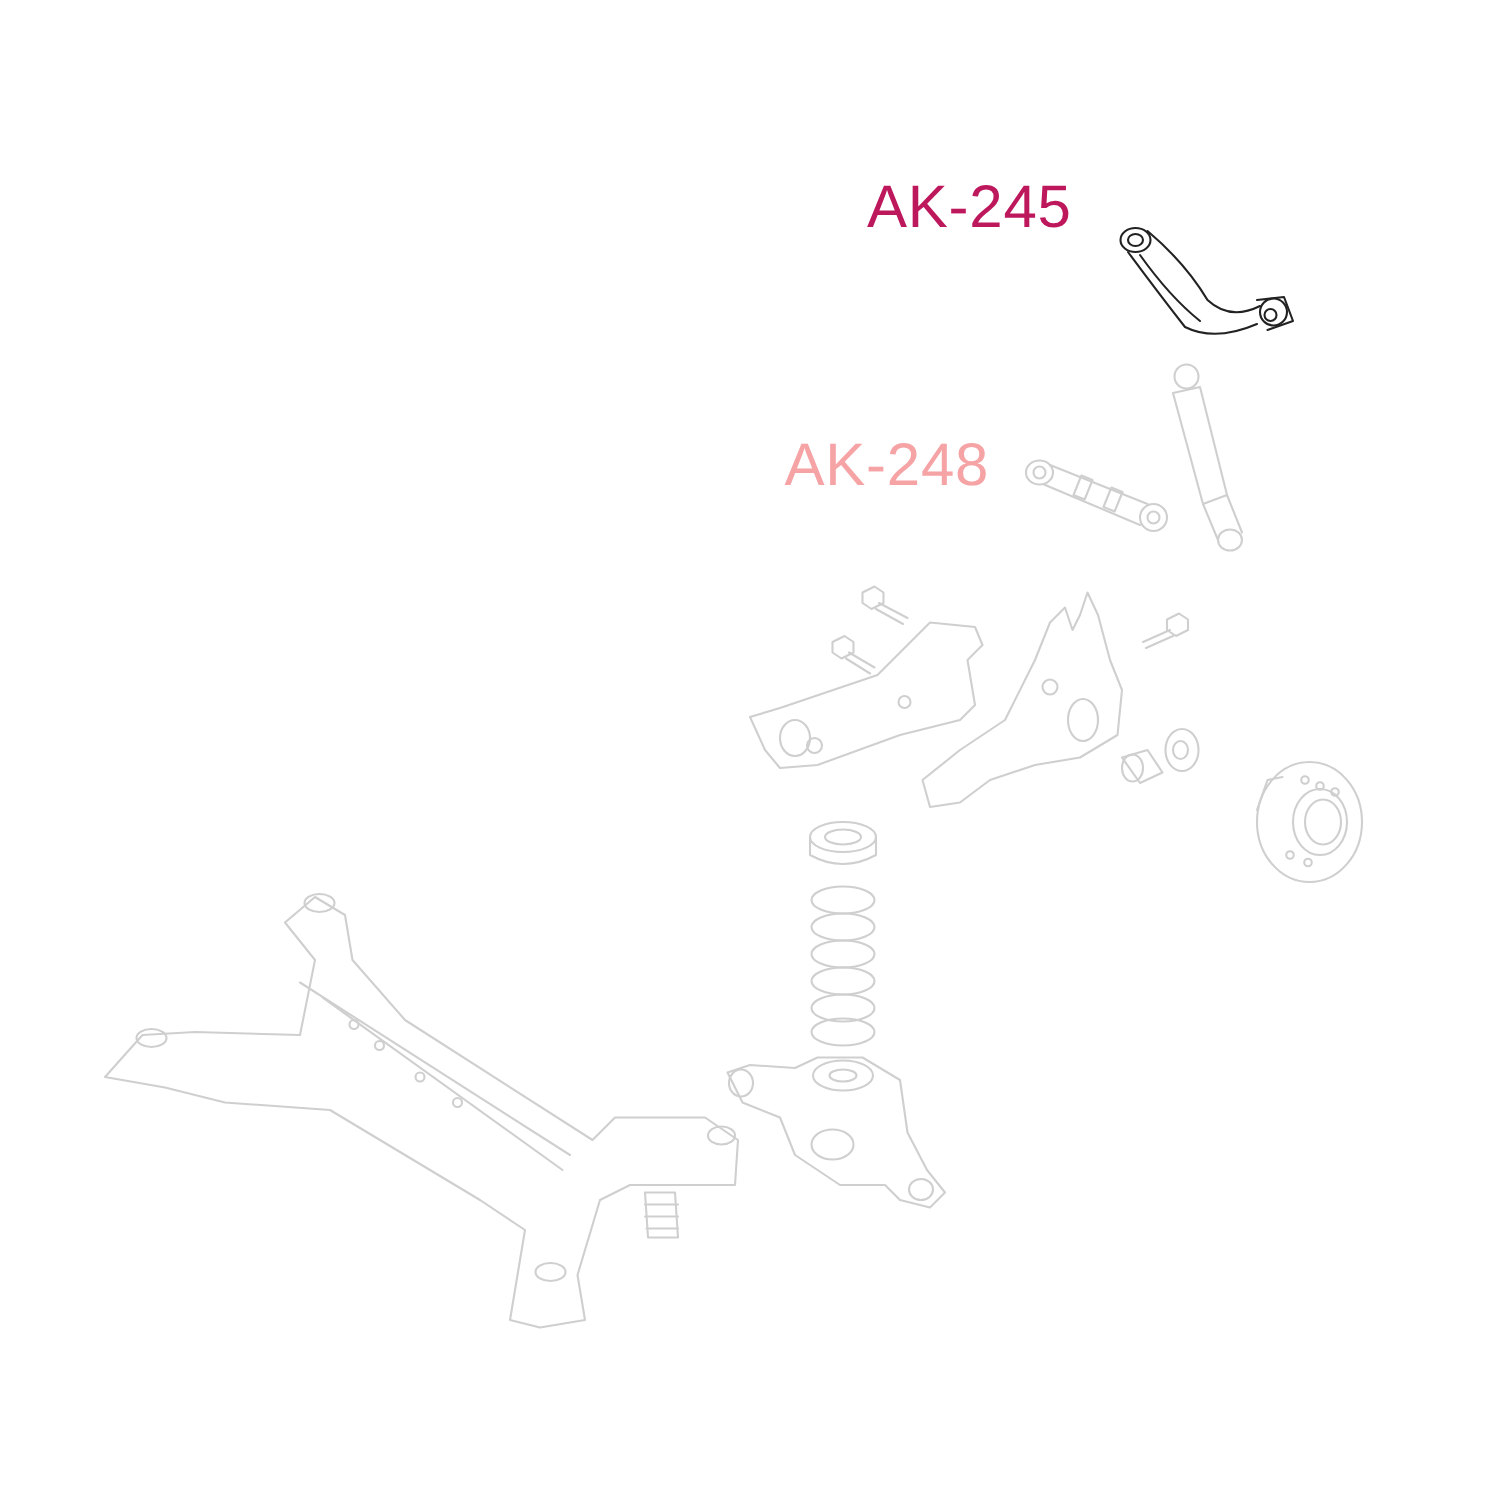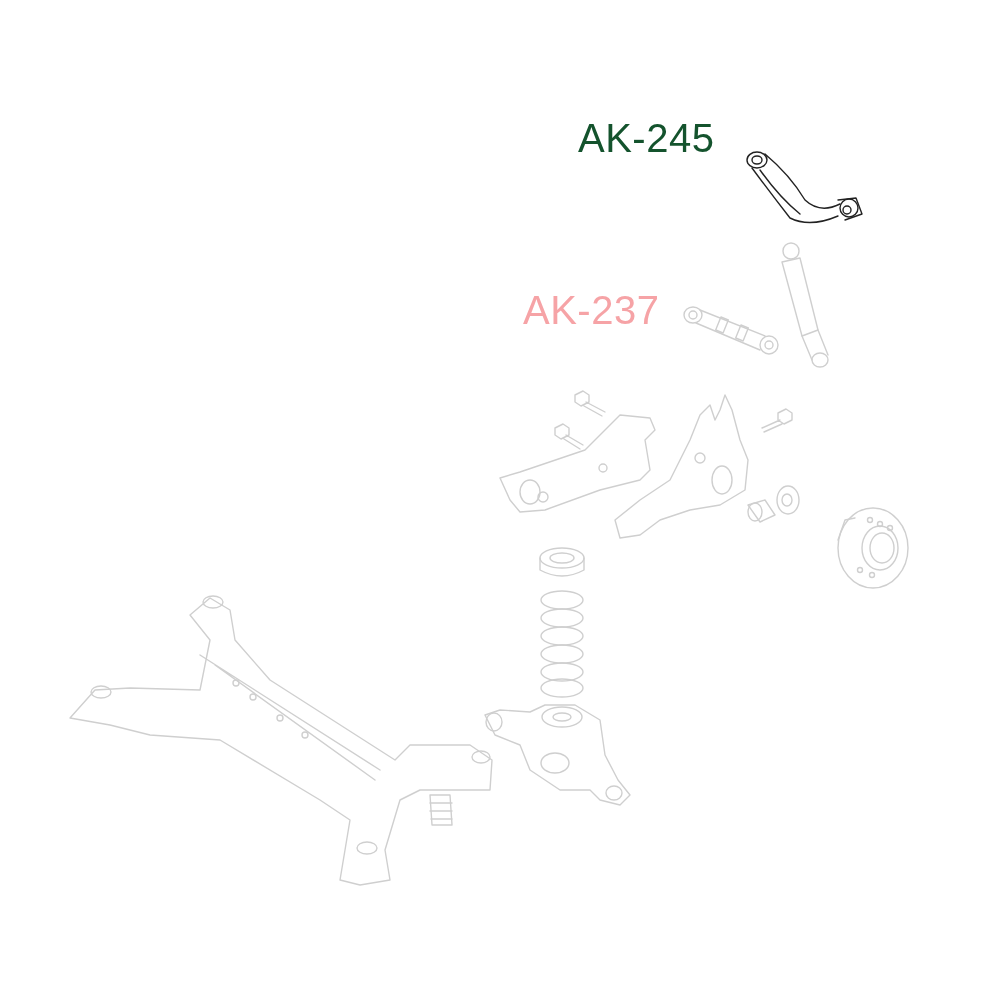--- a/index.html
+++ b/index.html
@@ -118,14 +118,14 @@
     <circle class="ln" cx="280" cy="718" r="3"></circle>
     <circle class="ln" cx="305" cy="735" r="3"></circle>
   </g>
 
   <g>
     <path class="ln" d="M430 795 L450 795 L452 825 L432 825 Z"></path>
     <path class="ln" d="M430 803 L452 803 M430 811 L452 811 M431 819 L452 819"></path>
   </g>
 </svg>
 
-<div class="label" id="lbl-245" style="color:#14532d;">AK-245</div>
-<div class="label" id="lbl-194" style="color:#f6a3a6;">AK-237</div>
+<div class="label" id="lbl-245" style="color:#be185d;">AK-245</div>
+<div class="label" id="lbl-194" style="color:#f6a3a6;">AK-248</div>
 
 </body></html>

